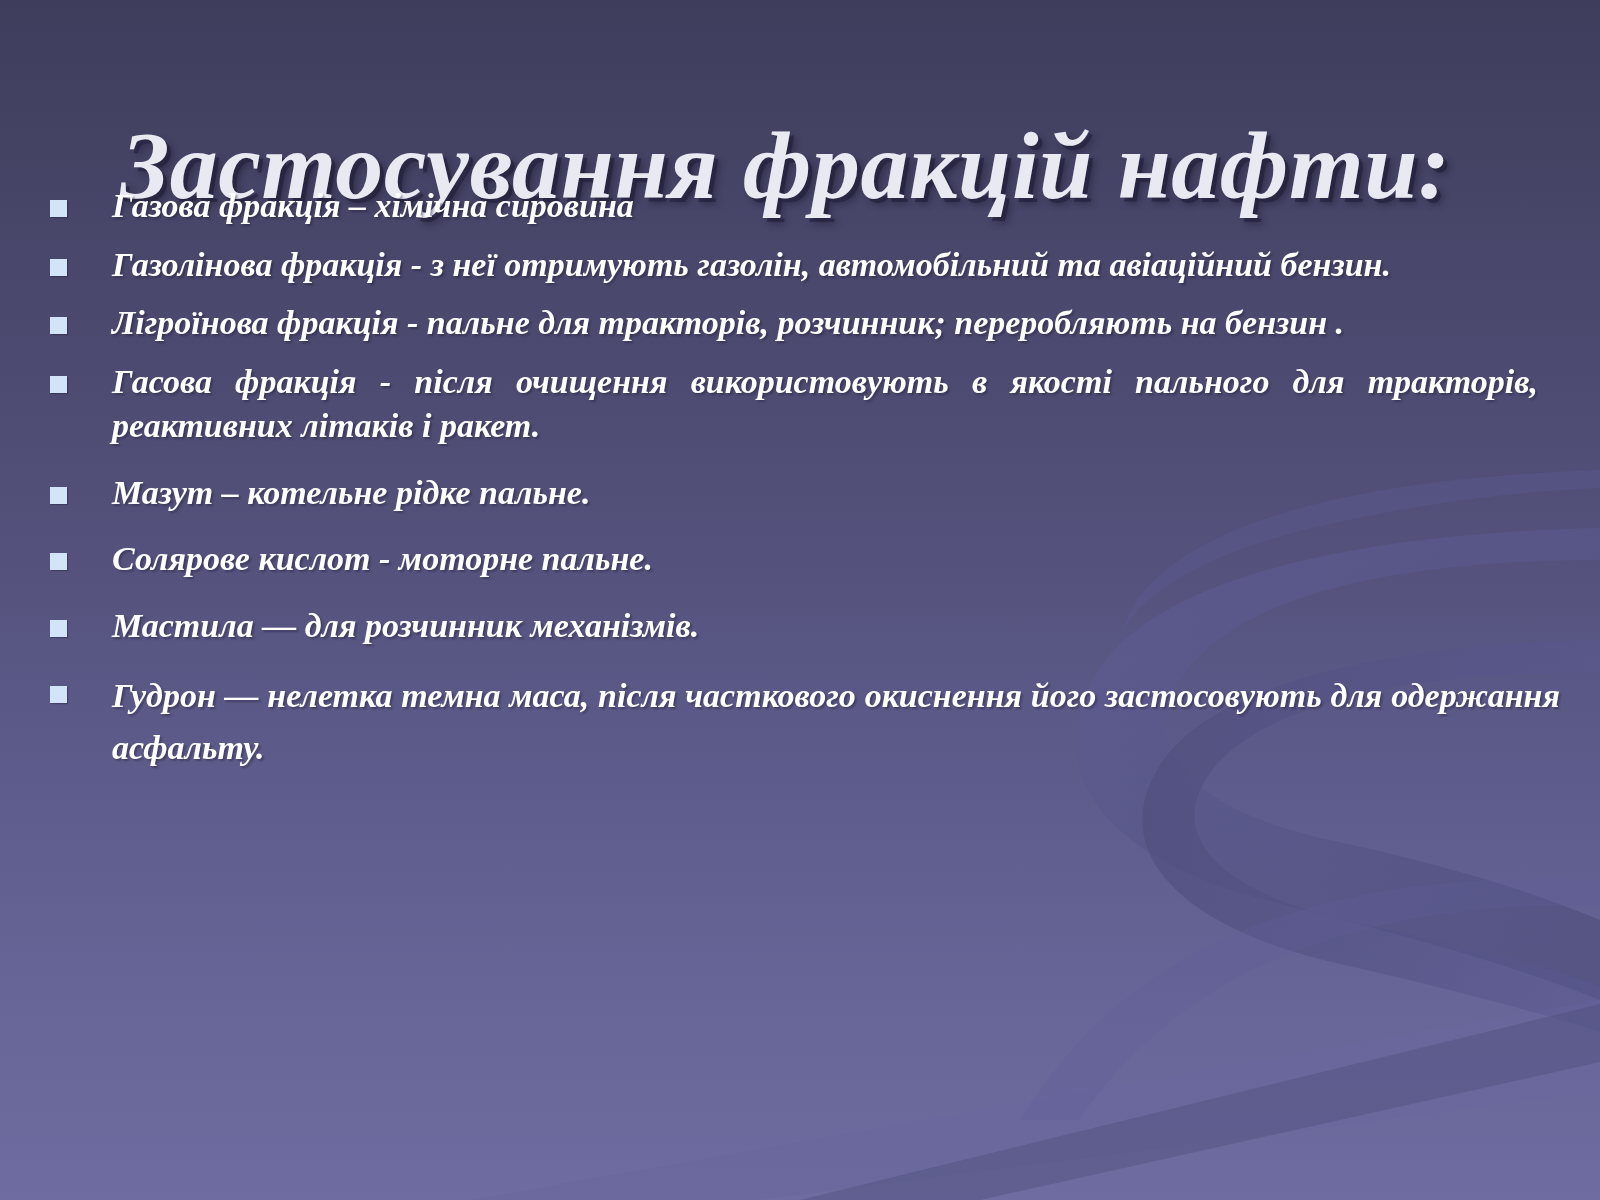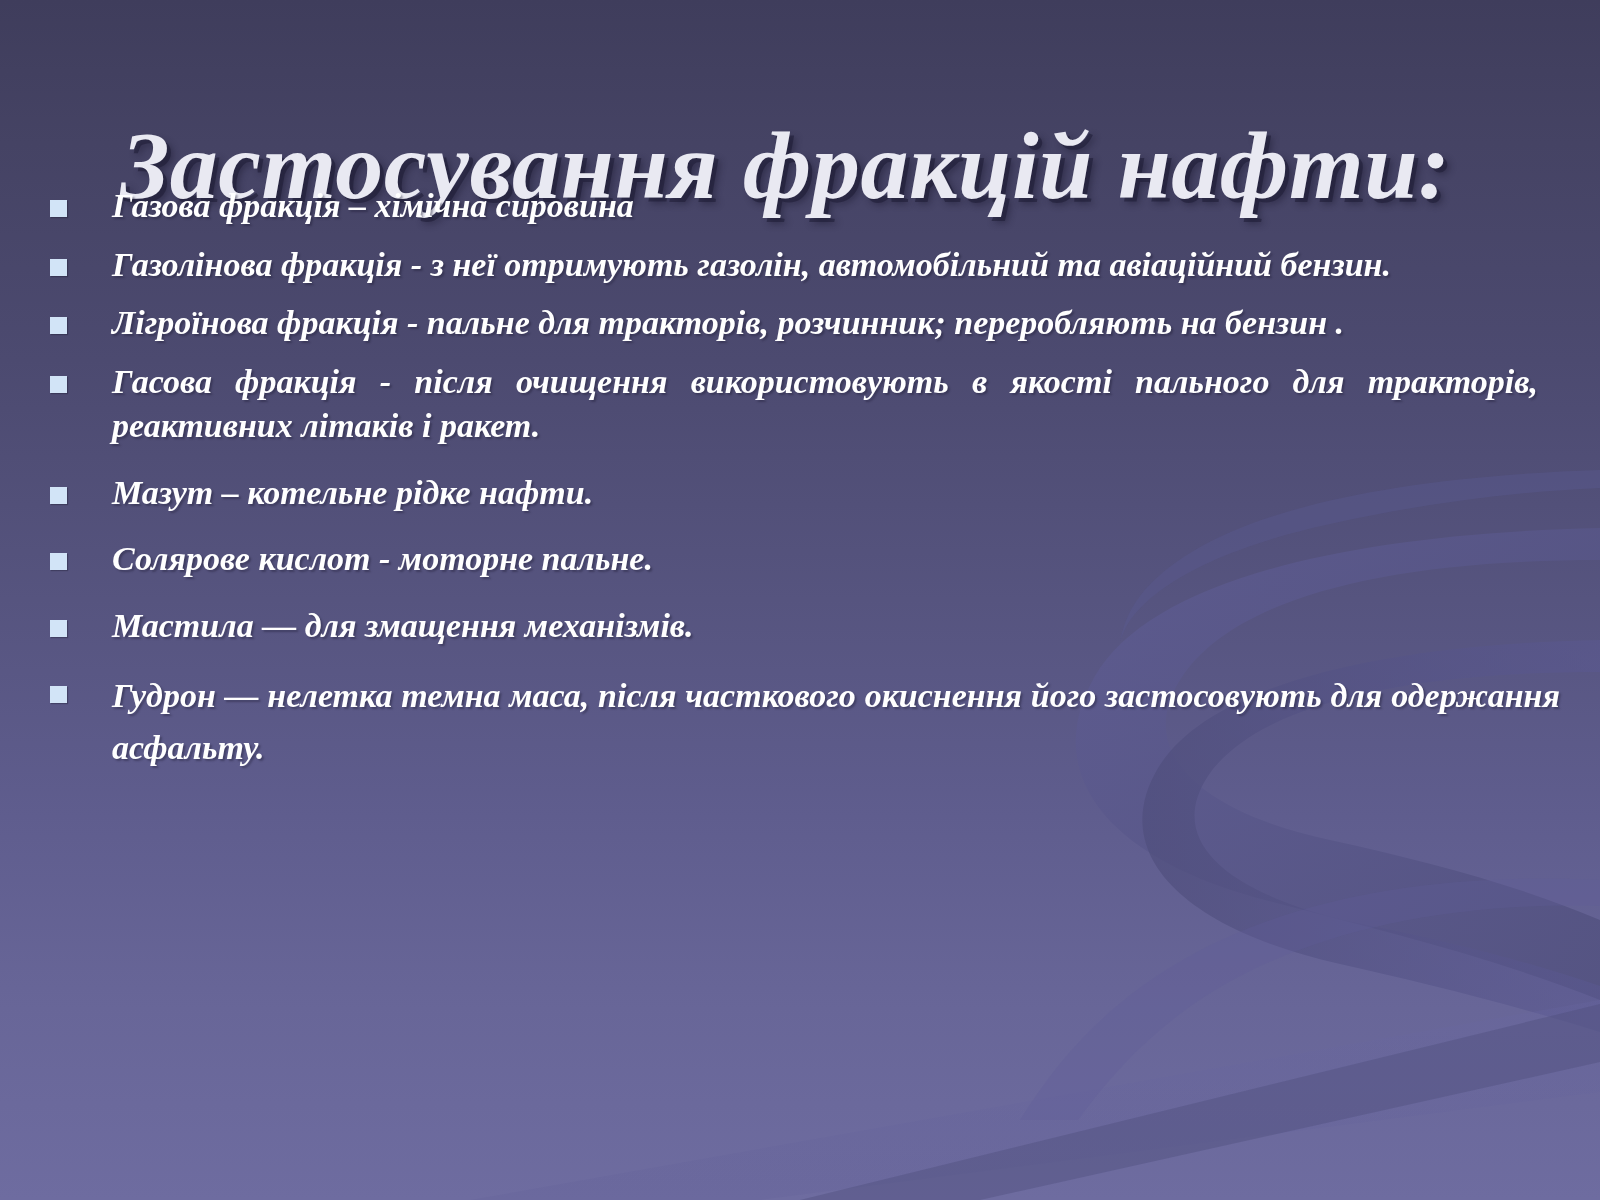--- a/index.html
+++ b/index.html
@@ -187,31 +187,31 @@
         <span class="bullet-text">Лігроїнова фракція -  пальне для тракторів, розчинник; переробляють на бензин .</span>
       </li>
 
       <li class="bullet-item wide loose">
         <span class="bullet-marker"></span>
         <span class="bullet-text">Гасова фракція - після очищення використовують в якості пального для тракторів, реактивних літаків і ракет.</span>
       </li>
 
       <li class="bullet-item narrow loose">
         <span class="bullet-marker"></span>
-        <span class="bullet-text">Мазут – котельне рідке нафти.</span>
+        <span class="bullet-text">Мазут – котельне рідке пальне.</span>
       </li>
 
       <li class="bullet-item narrow loose">
         <span class="bullet-marker"></span>
         <span class="bullet-text">Солярове кислот - моторне пальне.</span>
       </li>
 
       <li class="bullet-item narrow loose">
         <span class="bullet-marker"></span>
-        <span class="bullet-text">Мастила — для змащення механізмів.</span>
+        <span class="bullet-text">Мастила — для розчинник механізмів.</span>
       </li>
 
 
 
       <li class="bullet-item airy">
         <span class="bullet-marker"></span>
         <span class="bullet-text">Гудрон — нелетка темна маса, після часткового окиснення його застосовують для одержання асфальту.</span>
       </li>
 
     </ul>

